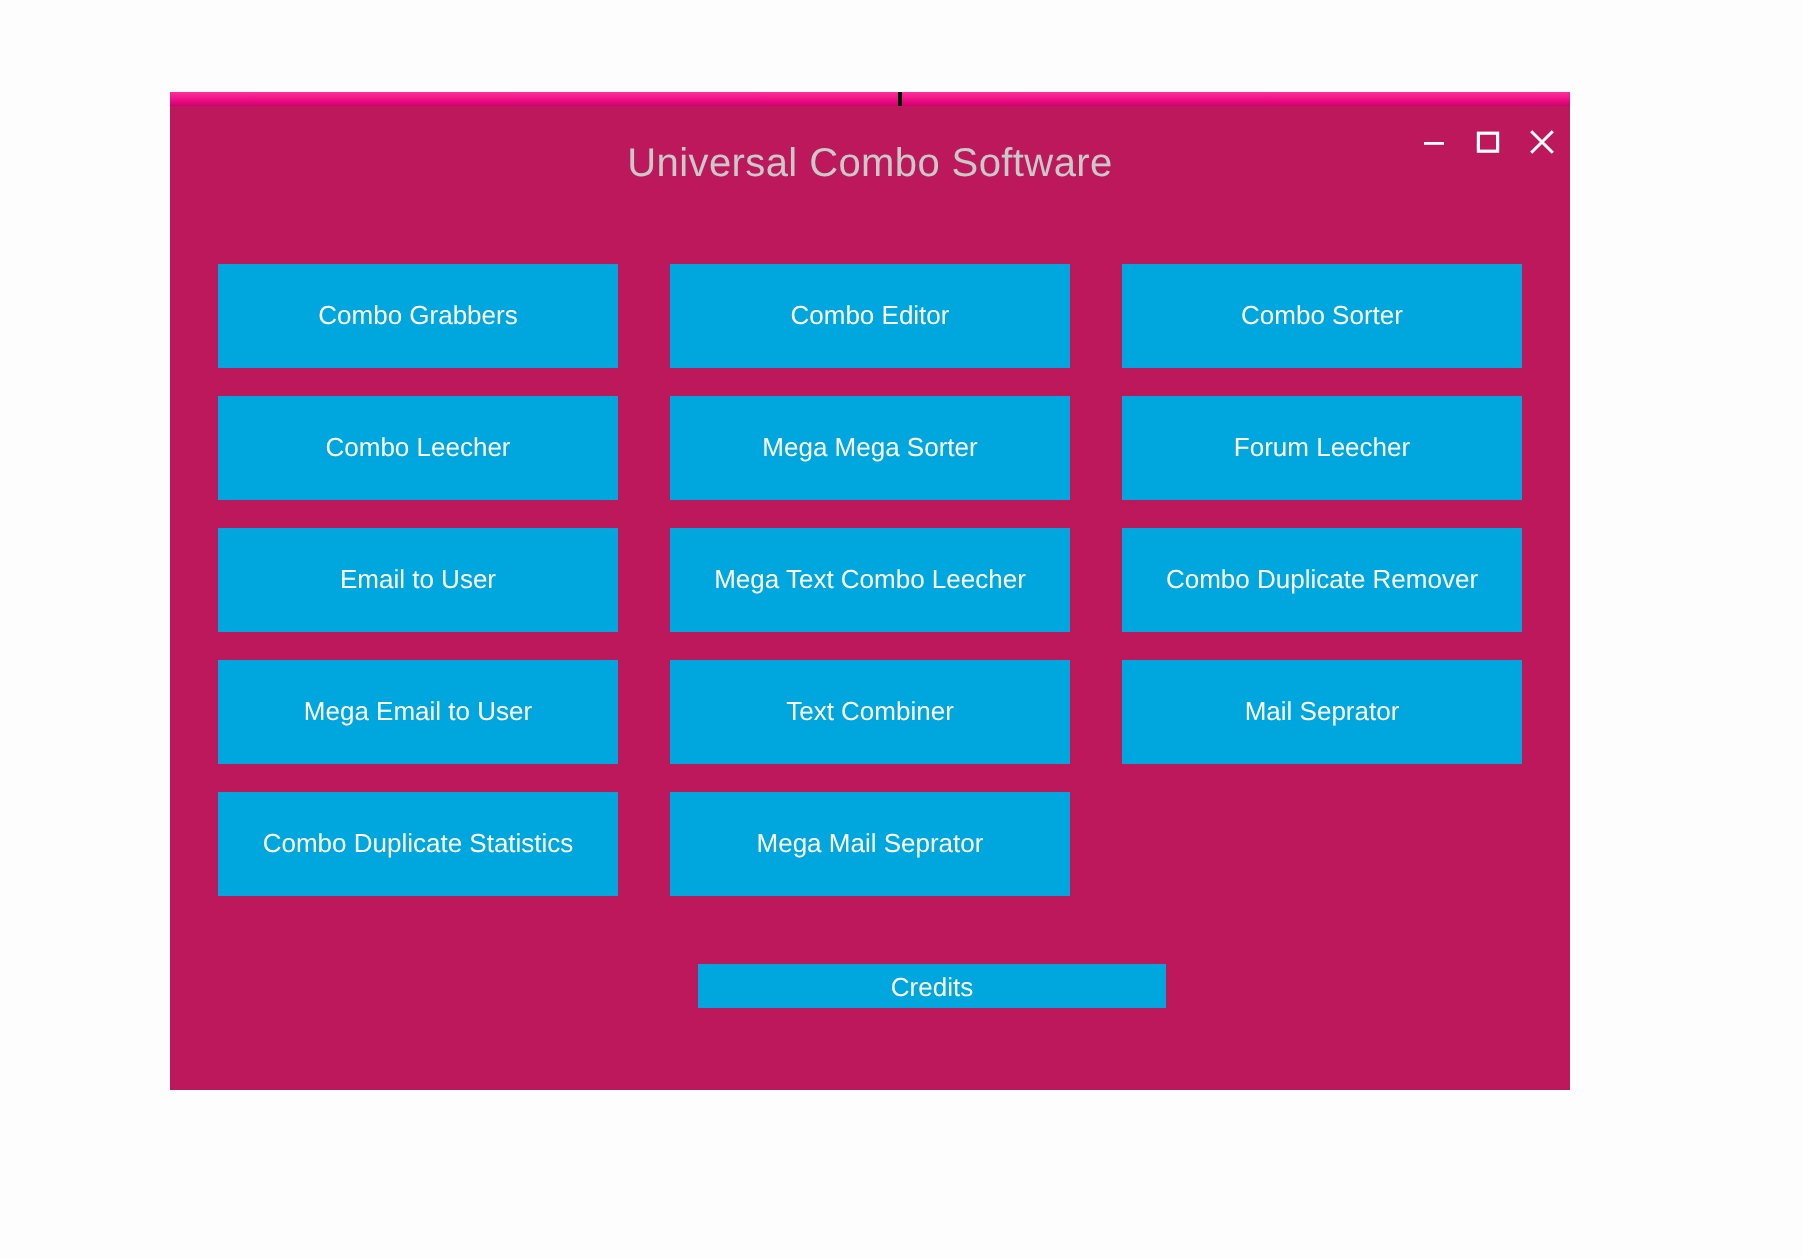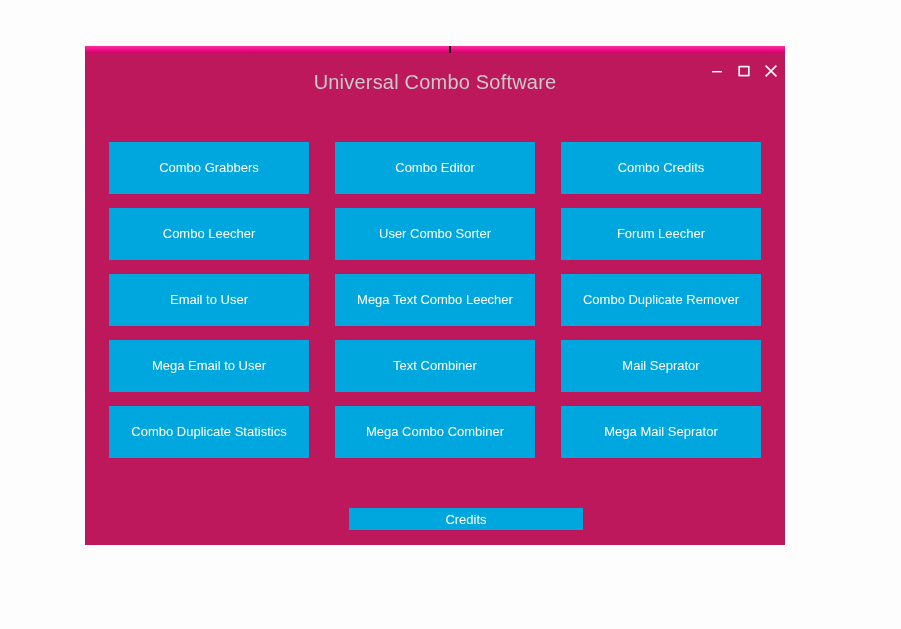--- a/index.html
+++ b/index.html
@@ -84,21 +84,21 @@
     font-weight: 400;
     letter-spacing: 0.2px;
     font-family: "Liberation Sans", sans-serif;
     user-select: none;
   }
 
   
   #button-grid {
     flex: none;
     padding: 12px 18px;
-    margin-top: 29px;
+    margin-top: 19px;
     display: grid;
     grid-template-columns: repeat(3, 200px);
     grid-auto-rows: 52px;
     column-gap: 26px;
     row-gap: 14px;
     justify-content: center;
   }
   .tile-button {
     background: #00a6de;
     border: none;
@@ -113,21 +113,21 @@
     align-items: center;
     justify-content: center;
     text-align: center;
     cursor: pointer;
     user-select: none;
   }
 
   
   #credits-row {
     flex: none;
-    margin-top: 38px;
+    margin-top: 22px;
     display: flex;
     justify-content: center;
   }
   #credits-button {
     width: 234px;
     height: 22px;
     background: #00a6de;
     border: none;
     outline: none;
     color: #ffffff;
@@ -178,37 +178,36 @@
         </span>
       </div>
     </div>
 
     <div id="app-title">Universal Combo Software</div>
   </div>
 
   <div id="button-grid">
     <button class="tile-button">Combo Grabbers</button>
     <button class="tile-button">Combo Editor</button>
-    <button class="tile-button">Combo Credits</button>
+    <button class="tile-button">Combo Sorter</button>
 
     <button class="tile-button">Combo Leecher</button>
-    <button class="tile-button">User Combo Sorter</button>
+    <button class="tile-button">Mega Mega Sorter</button>
 
     <button class="tile-button">Forum Leecher</button>
     <button class="tile-button">Email to User</button>
 
     <button class="tile-button">Mega Text Combo Leecher</button>
     <button class="tile-button">Combo Duplicate Remover</button>
     <button class="tile-button">Mega Email to User</button>
 
     <button class="tile-button">Text Combiner</button>
     <button class="tile-button">Mail Seprator</button>
 
     <button class="tile-button">Combo Duplicate Statistics</button>
-    <button class="tile-button">Mega Combo Combiner</button>
     <button class="tile-button">Mega Mail Seprator</button>
   </div>
 
   <div id="credits-row">
     <button id="credits-button">Credits</button>
   </div>
 
 </div>
 
 </body></html>

